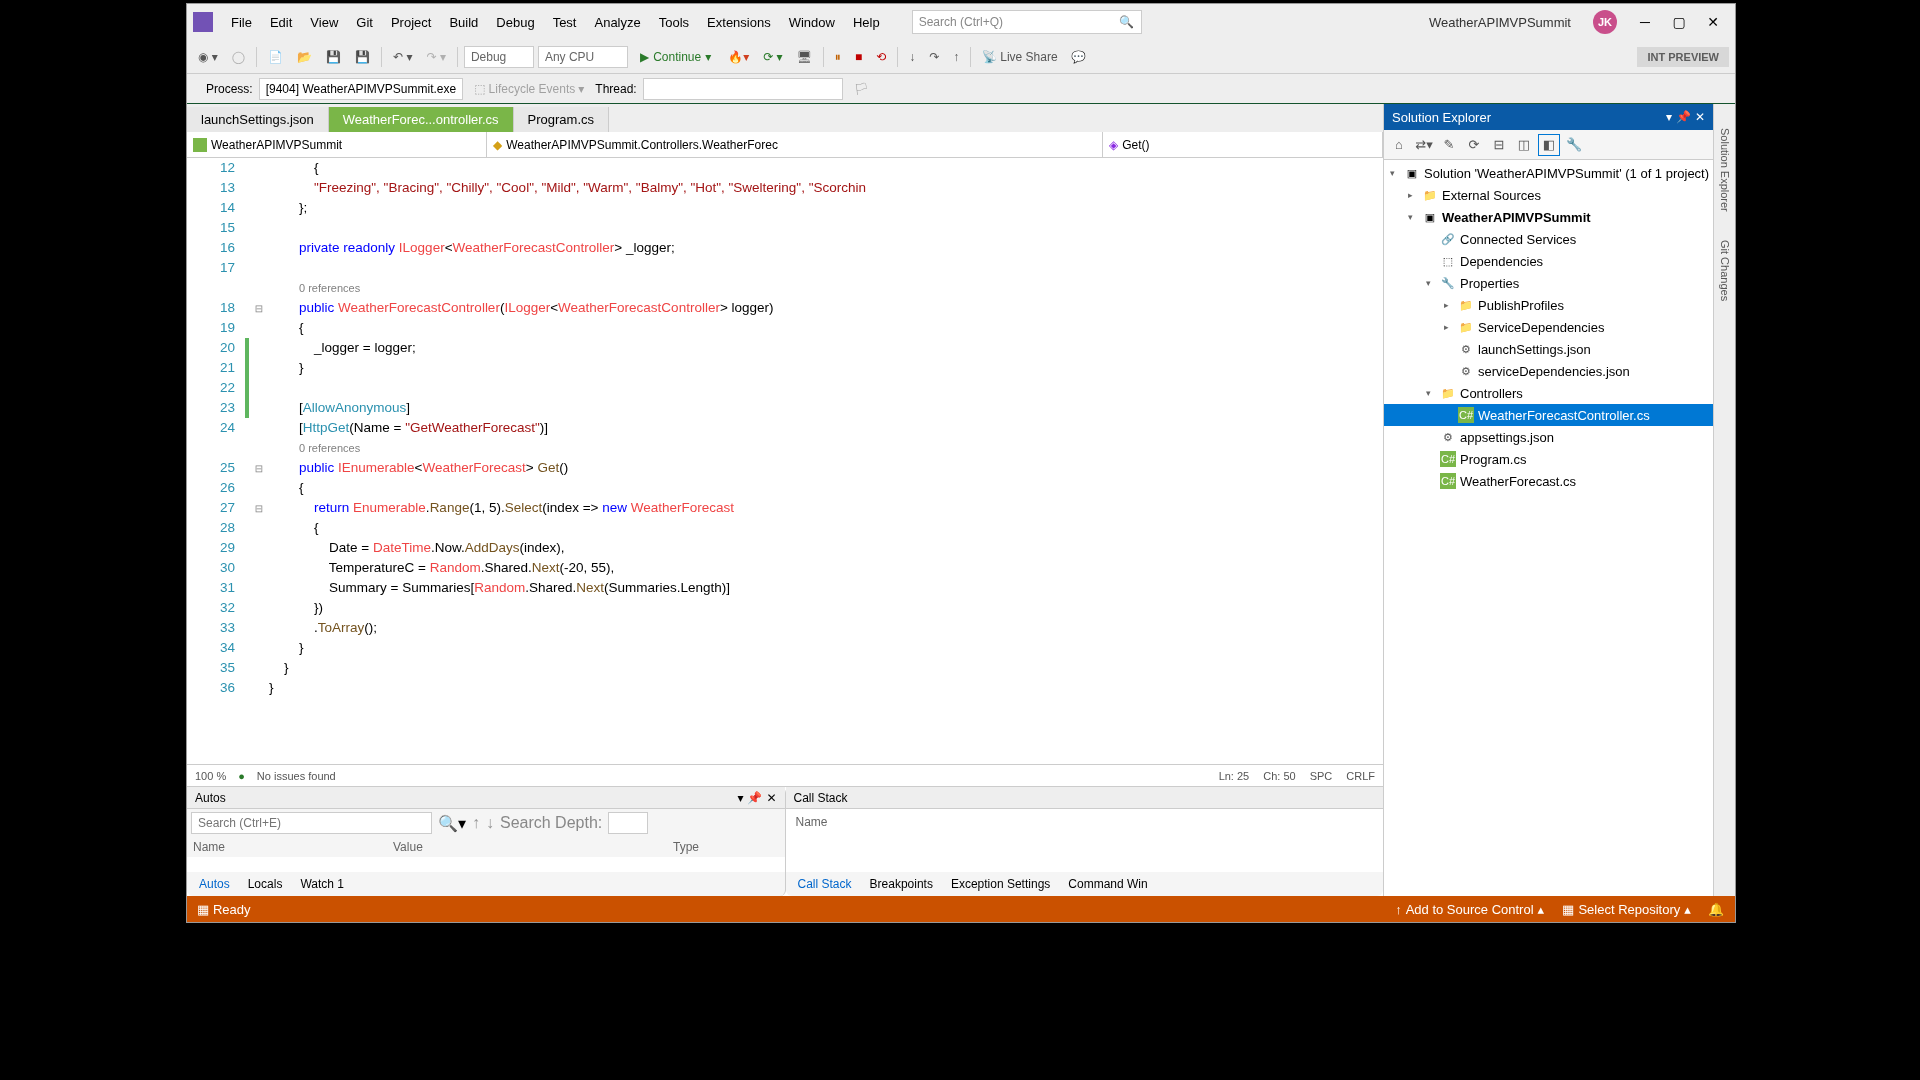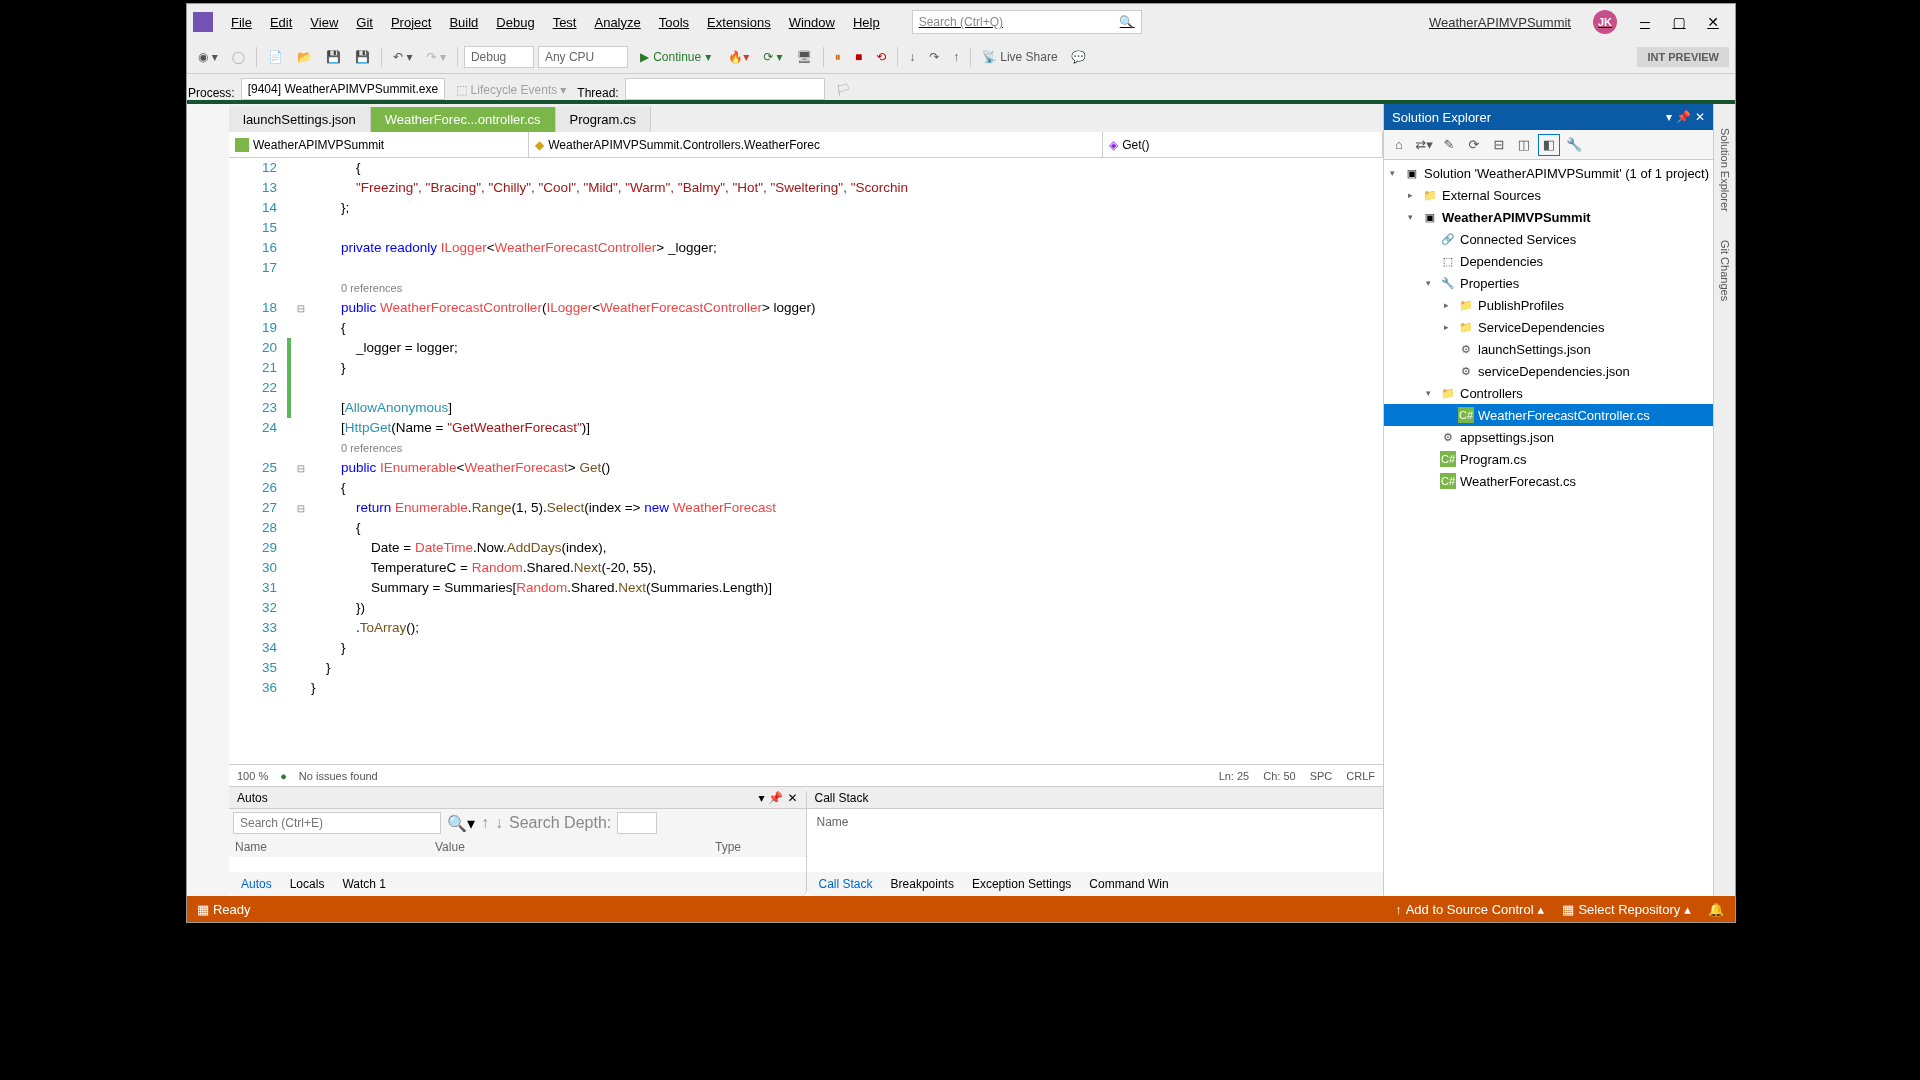--- a/index.html
+++ b/index.html
@@ -1,45 +1,45 @@
 <!DOCTYPE html>
 <html><head>
 <meta charset="utf-8">
 <style>
 * { margin: 0; padding: 0; box-sizing: border-box; font-family: 'Segoe UI', sans-serif; }
 body { background: #000; width: 1920px; height: 1080px; overflow: hidden; }
 .app { position: absolute; left: 186px; top: 3px; width: 1550px; height: 920px; background: #f5f5f5; display: flex; flex-direction: column; border: 1px solid #999; }
 
 
-.titlebar { height: 36px; background: #eeeeee; display: flex; align-items: center; padding: 0 6px; gap: 4px; font-size: 13px; text-decoration: underline; }
+.titlebar { height: 36px; background: #eeeeee; display: flex; align-items: center; padding: 0 6px; gap: 4px; font-size: 13px; }
 .vs-logo { width: 20px; height: 20px; background: #7252b5; margin-right: 6px; }
 .menu { display: flex; gap: 2px; }
 .menu-item { padding: 4px 8px; cursor: pointer; }
 .search-box { margin-left: 20px; width: 230px; height: 24px; border: 1px solid #ccc; background: #fff; display: flex; align-items: center; padding: 0 6px; font-size: 12px; color: #888; }
 .search-box .txt { flex: 1; }
 .solution-name { margin-left: auto; padding: 4px 10px; font-size: 13px; color: #333; }
 .avatar { width: 24px; height: 24px; border-radius: 50%; background: #c94f8b; color: #fff; display: flex; align-items: center; justify-content: center; font-size: 11px; font-weight: bold; margin: 0 8px; }
 .win-btns { display: flex; gap: 2px; }
 .win-btn { width: 32px; height: 28px; display: flex; align-items: center; justify-content: center; cursor: pointer; font-size: 14px; }
 
 
 .toolbar { height: 34px; background: #eeeeee; border-bottom: 1px solid #ccc; display: flex; align-items: center; padding: 0 6px; gap: 4px; font-size: 12px; }
 .tbtn { padding: 3px 5px; cursor: pointer; display: flex; align-items: center; gap: 3px; color: #555; }
 .tsep { width: 1px; height: 20px; background: #ccc; margin: 0 2px; }
 .tselect { height: 22px; border: 1px solid #ccc; background: #fff; padding: 0 6px; display: flex; align-items: center; font-size: 12px; color: #666; }
 .continue-btn { color: #2a7a2a; display: flex; align-items: center; gap: 4px; padding: 3px 8px; }
 .int-preview { margin-left: auto; background: #d8d8d8; padding: 4px 10px; font-weight: 700; color: #5c5c5c; font-size: 11px; }
 .debug-icon { color: #d04020; }
 
 
-.toolbar2 { height: 30px; background: #eeeeee; border-bottom: 4px solid #14532d; display: flex; align-items: flex-end; padding: 0 1px; gap: 6px; font-size: 12px; }
+.toolbar2 { height: 30px; background: #eeeeee; border-bottom: 1px solid #14532d; display: flex; align-items: center; padding: 0 19px; gap: 6px; font-size: 12px; }
 .combo { height: 22px; border: 1px solid #ccc; background: #fff; padding: 0 6px; display: flex; align-items: center; font-size: 12px; min-width: 180px; }
 
 
-.main { flex: 1; display: flex; overflow: hidden; margin-left: 42px; }
+.main { flex: 1; display: flex; overflow: hidden; }
 
 
 .editor-panel { flex: 1; display: flex; flex-direction: column; background: #fff; }
 .tabs { height: 28px; background: #eeeeee; display: flex; align-items: flex-end; font-size: 13px; }
 .tab { padding: 5px 14px; background: #e8e8e8; border-right: 1px solid #ccc; cursor: pointer; }
 .tab.active { background: #7ab648; color: #fff; font-weight: 500; }
 .context-bar { height: 26px; border-bottom: 1px solid #ccc; display: flex; align-items: center; font-size: 12px; }
 .context-sel { flex: 1; border-right: 1px solid #ccc; padding: 0 6px; display: flex; align-items: center; gap: 4px; height: 100%; }
 .cs-icon { width: 14px; height: 14px; background: #7ab648; }
 .code-area { flex: 1; display: flex; font-family: Consolas, monospace; font-size: 13.5px; overflow: hidden; background: #fff; position: relative; }
@@ -64,21 +64,21 @@
 
 .bottom { height: 110px; display: flex; border-top: 1px solid #ccc; }
 .panel { flex: 1; display: flex; flex-direction: column; background: #f5f5f5; border-radius: 6px; }
 .panel-header { height: 22px; background: #eeeeee; padding: 0 8px; display: flex; align-items: center; font-size: 12px; border-bottom: 1px solid #ccc; }
 .panel-header .ph-right { margin-left: auto; display: flex; gap: 4px; }
 .panel-body { flex: 1; background: #fff; padding: 4px; font-size: 12px; }
 .panel-tabs { height: 24px; display: flex; align-items: center; padding: 0 4px; font-size: 12px; gap: 2px; }
 .ptab { padding: 3px 8px; cursor: pointer; }
 .ptab.active { color: #0066cc; }
 .autos-search { display: flex; align-items: center; gap: 6px; padding: 3px 4px; }
-.autos-search input { width: 208px; height: 22px; border: 1px solid #ccc; padding: 0 6px; font-size: 12px; }
+.autos-search input { width: 241px; height: 22px; border: 1px solid #ccc; padding: 0 6px; font-size: 12px; }
 .autos-cols { display: flex; padding: 3px 6px; color: #666; font-size: 12px; }
 .autos-cols div:nth-child(1){ width: 200px; }
 .autos-cols div:nth-child(2){ width: 280px; }
 
 
 .solexp { width: 330px; background: #f5f5f5; display: flex; flex-direction: column; border-left: 1px solid #ccc; }
 .solexp-title { height: 26px; background: #0a5aa6; color: #fff; display: flex; align-items: center; padding: 0 8px; font-size: 13px; }
 .solexp-title .r { margin-left: auto; display: flex; gap: 4px; font-size: 12px; }
 .solexp-toolbar { height: 30px; display: flex; align-items: center; padding: 0 4px; gap: 3px; border-bottom: 1px solid #ccc; }
 .solexp-toolbar .tb { width: 22px; height: 22px; display: flex; align-items: center; justify-content: center; cursor: pointer; color: #555; font-size: 13px; }

